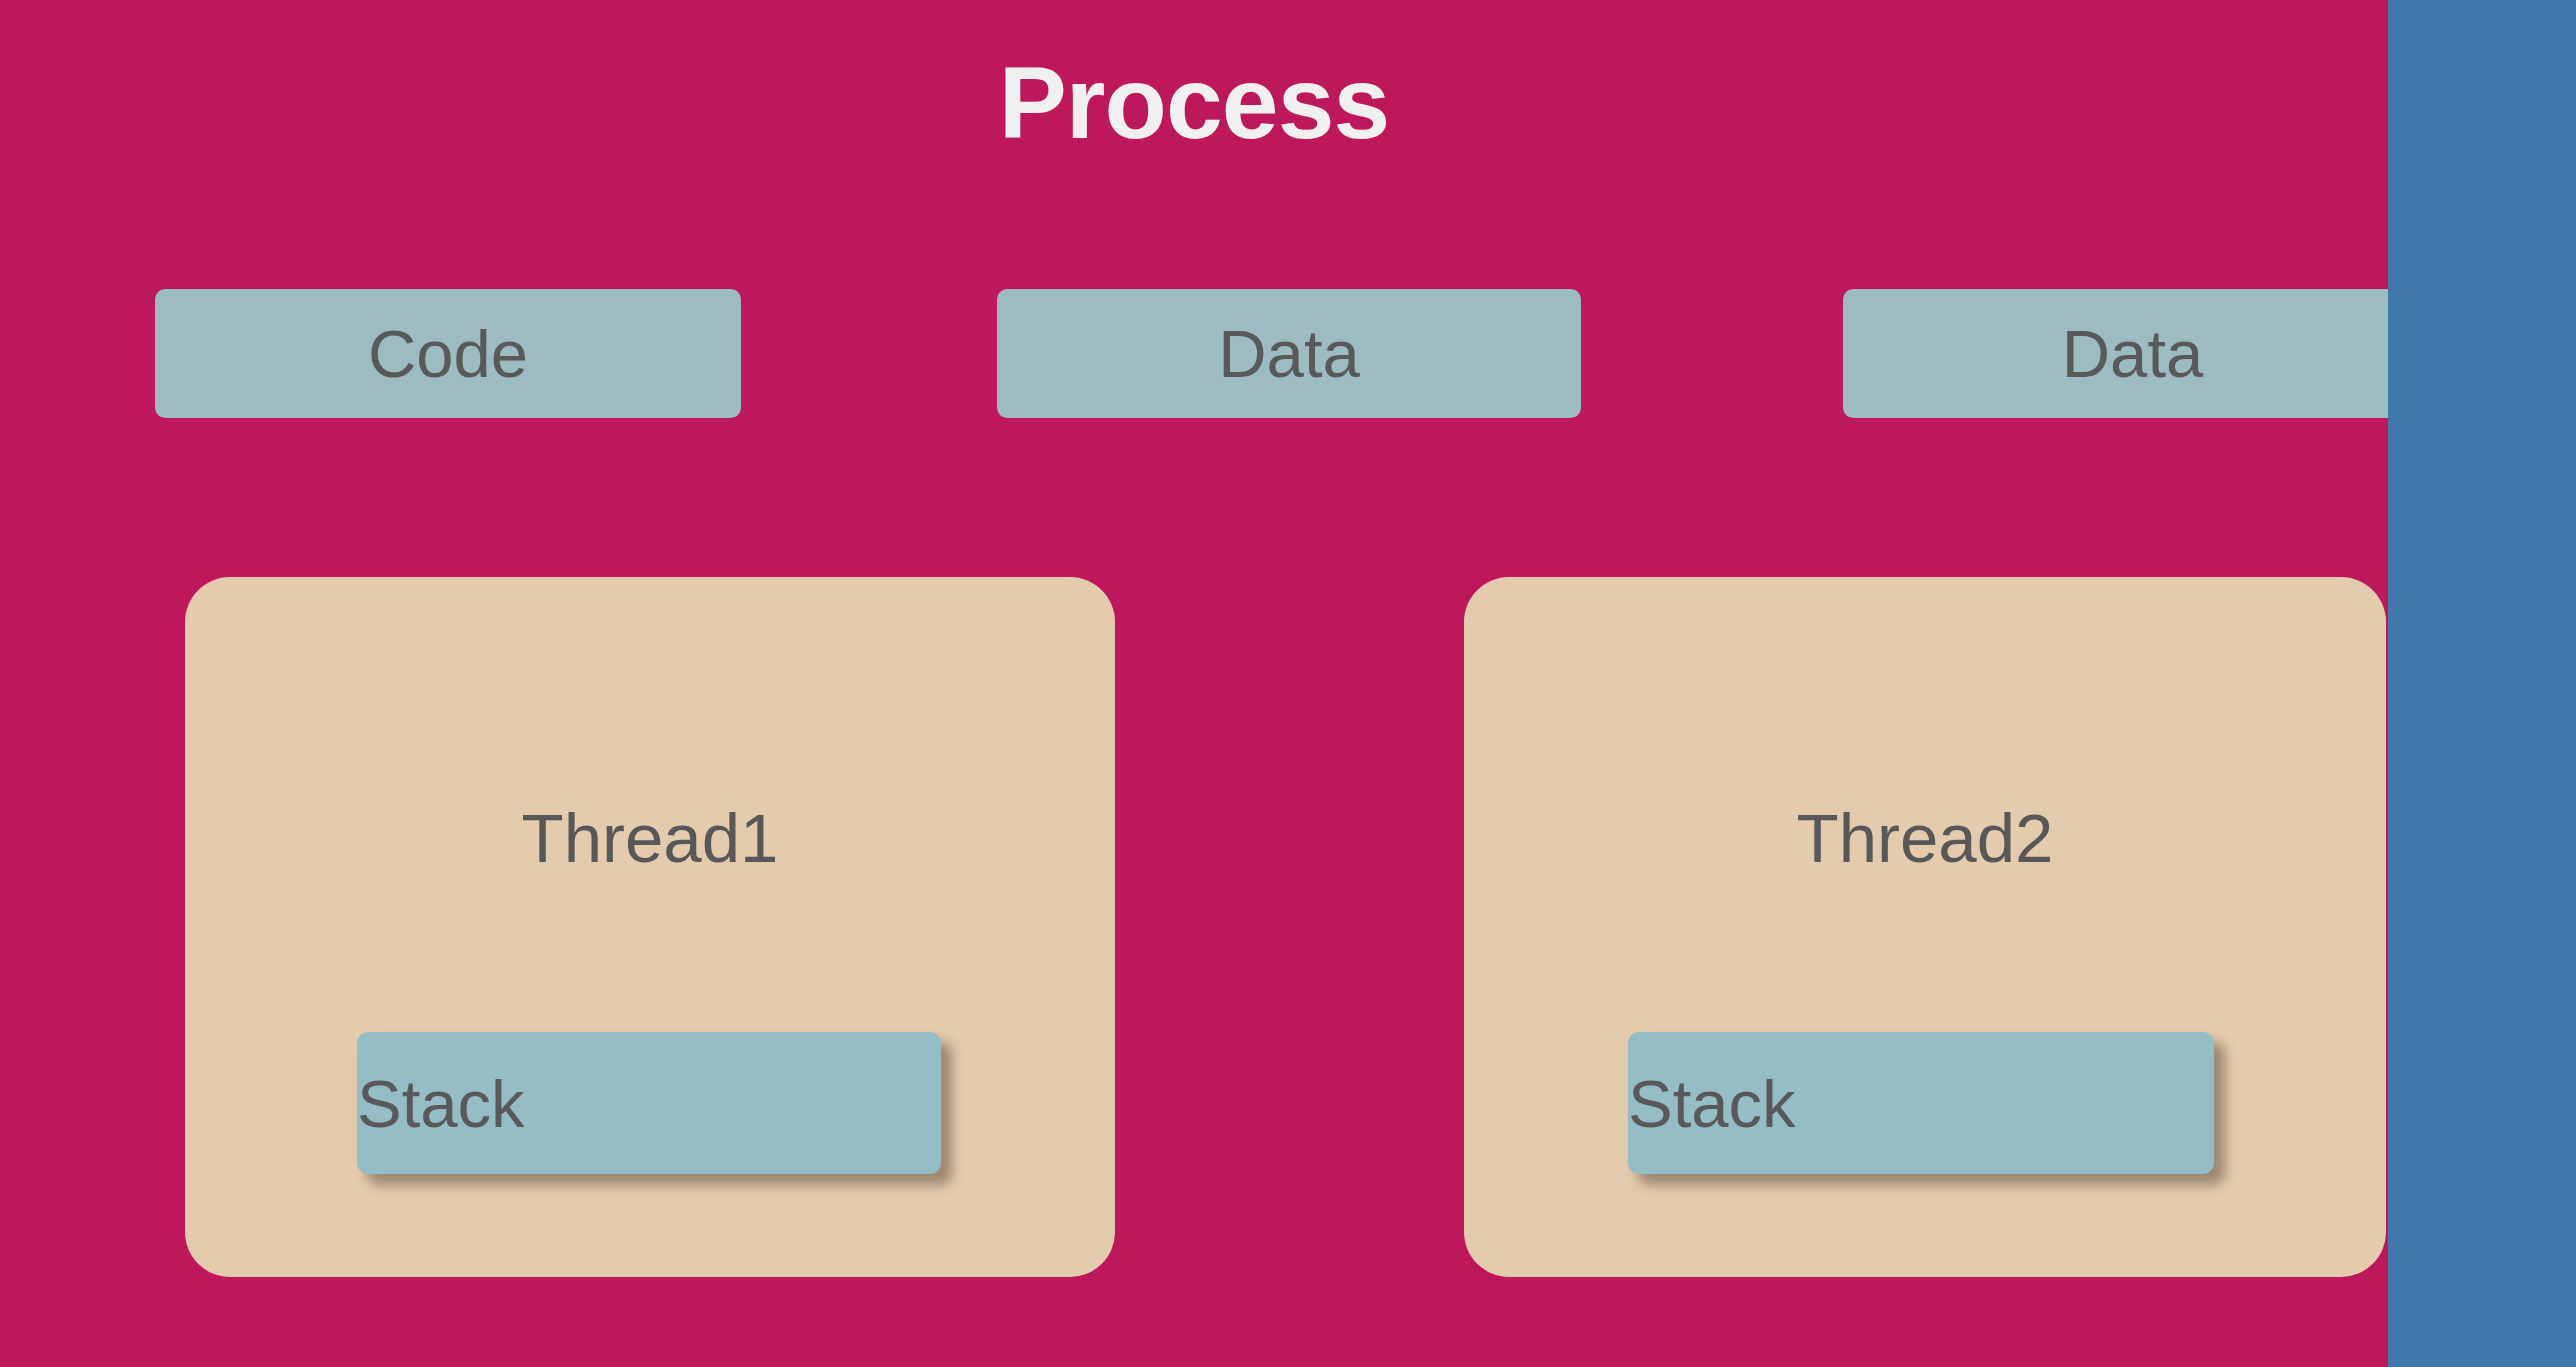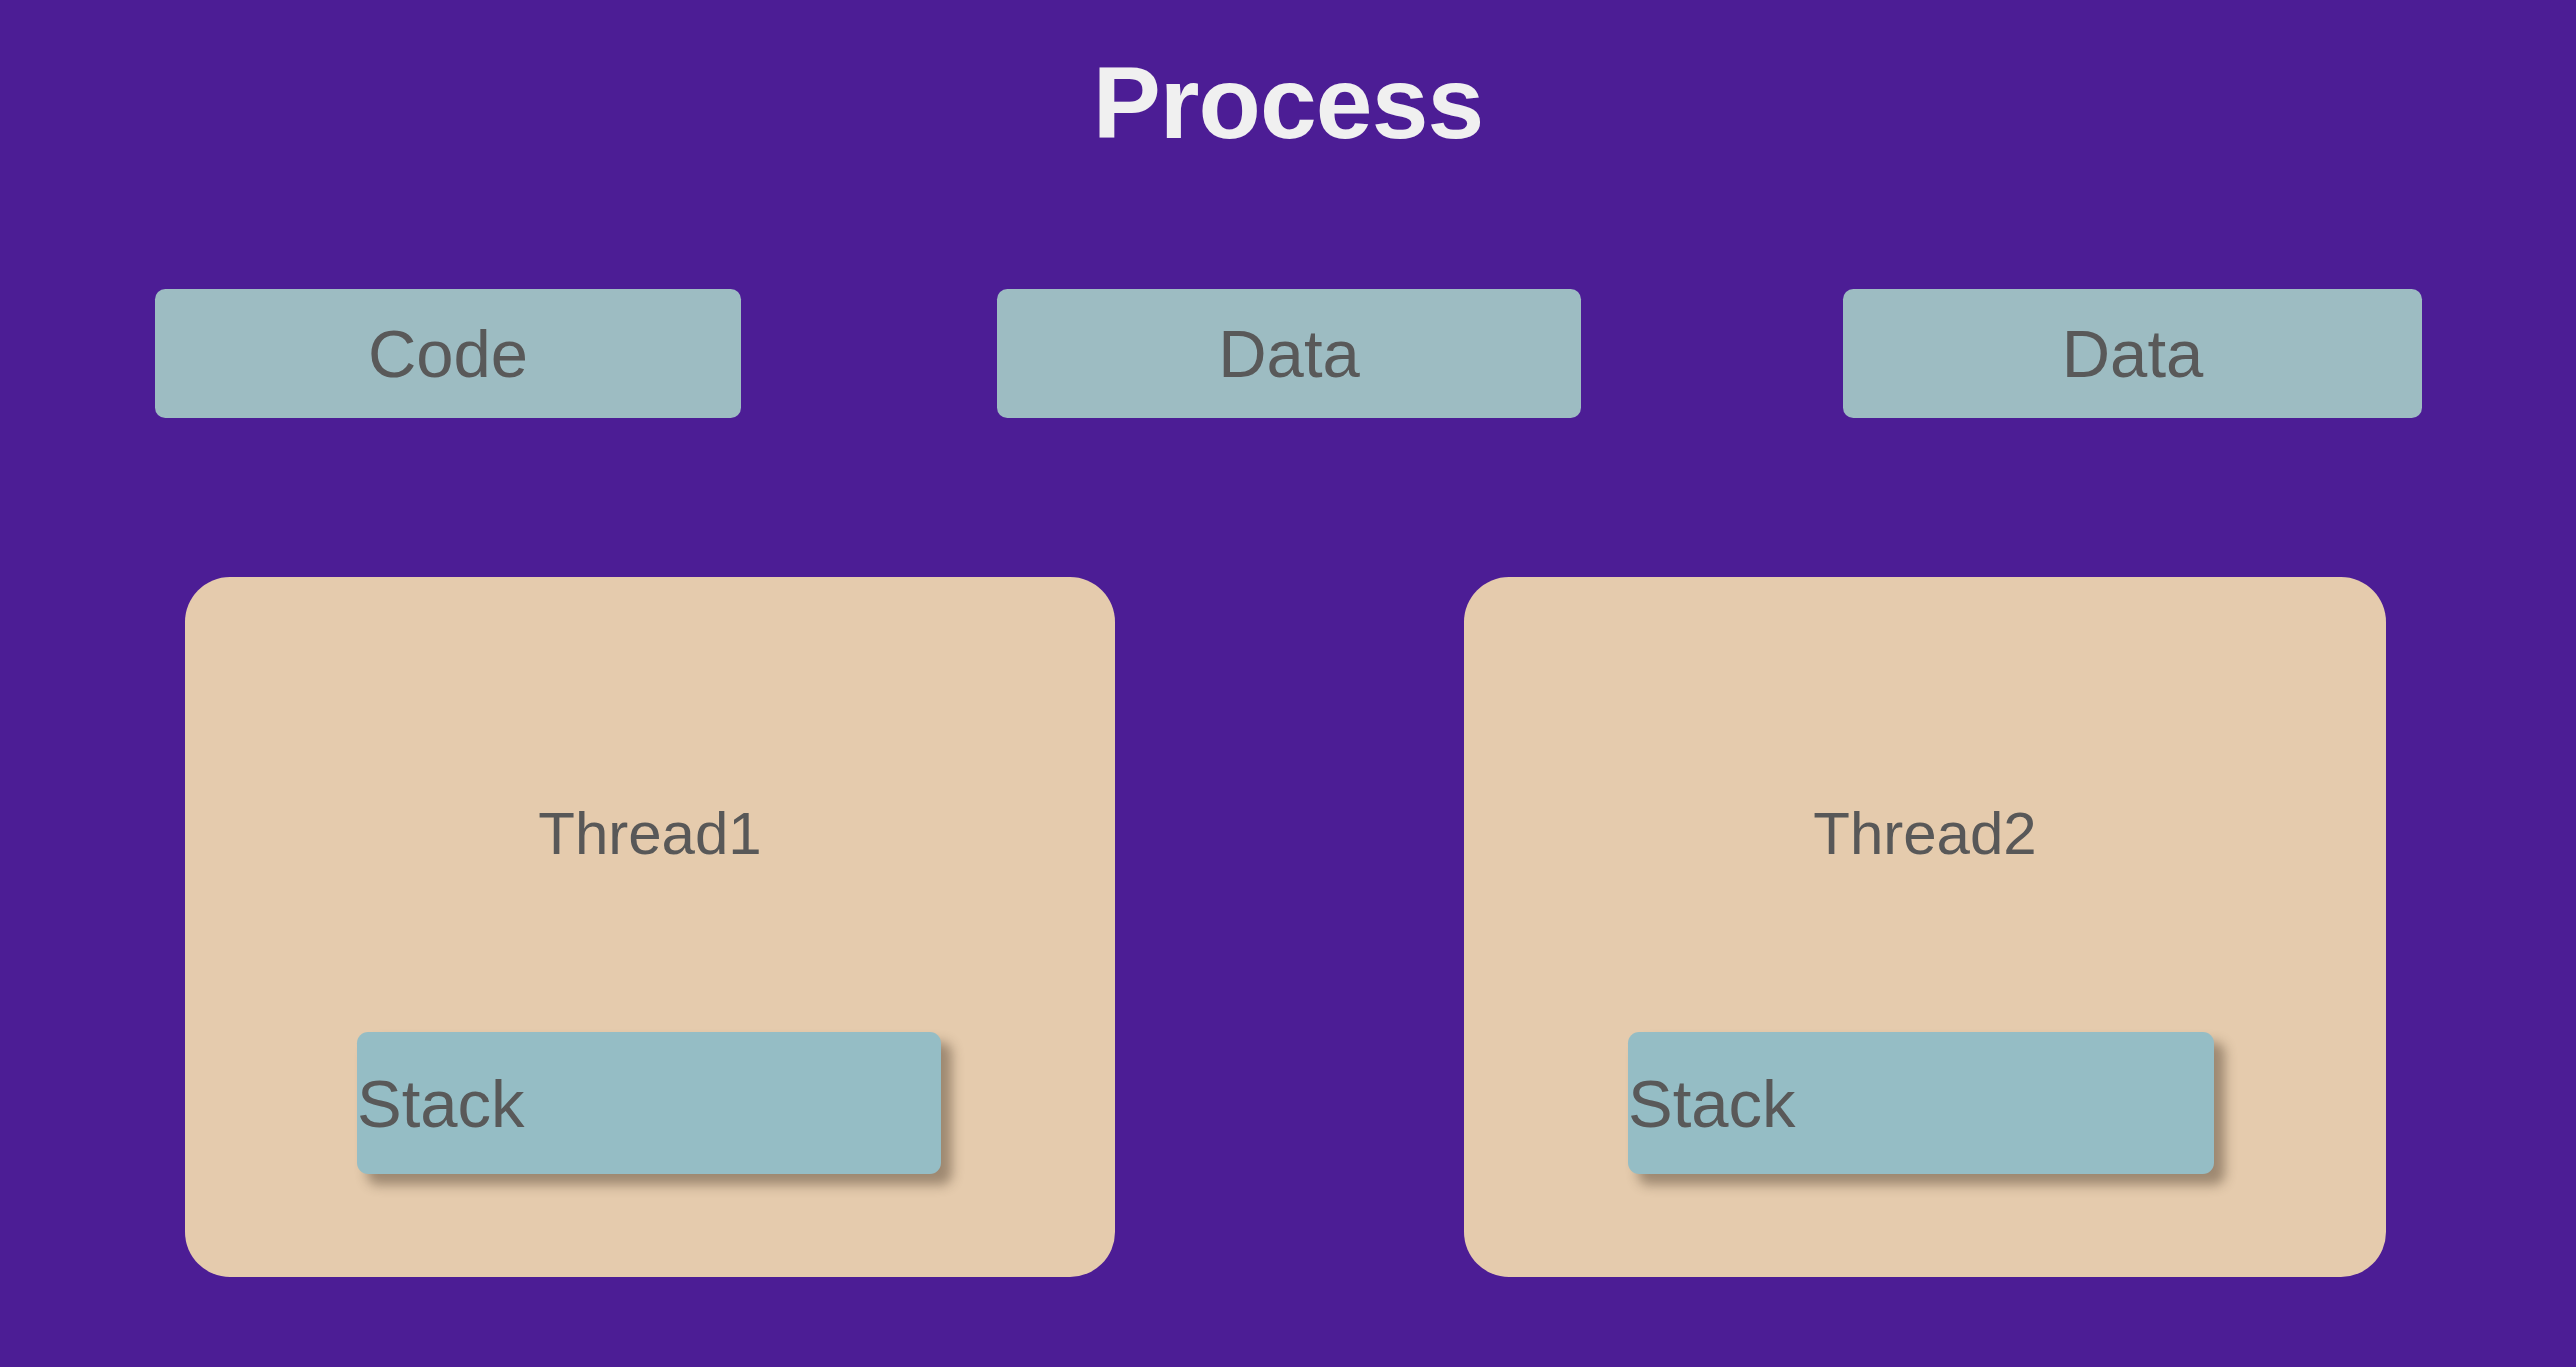--- a/index.html
+++ b/index.html
@@ -5,23 +5,23 @@
   html, body {
     margin: 0;
     padding: 0;
     background: #3F79AC;
   }
   body {
     font-family: "Liberation Sans", sans-serif;
   }
   #stage {
     position: relative;
-    width: 2576px;
+    width: 2388px;
     height: 1368px;
-    background: #4c1d95;
+    background: #be185d;
     overflow: hidden;
   }
 
   
   .process-title {
     position: absolute;
     left: 0;
     top: 47px;
     width: 100%;
     text-align: center;
@@ -66,21 +66,21 @@
   #thread-box-1 { left: 185px;  width: 930px; }
   #thread-box-2 { left: 1464px; width: 922px; }
 
   .thread-label {
     position: absolute;
     left: 0;
     top: 227px;
     width: 100%;
     text-align: center;
     color: #585858;
-    font-size: 60px;
+    font-size: 69px;
     font-weight: 400;
     line-height: 1;
     white-space: nowrap;
   }
 
   
   .stack-box {
     position: absolute;
     top: 455px;
     height: 142px;

